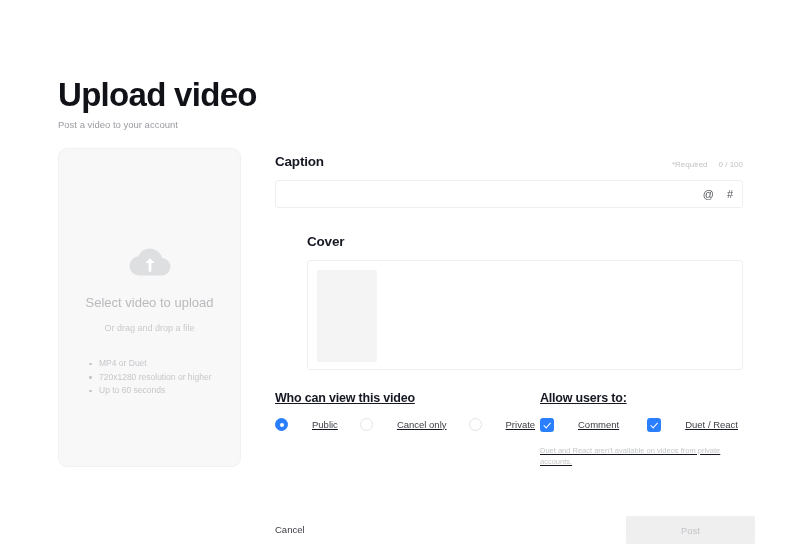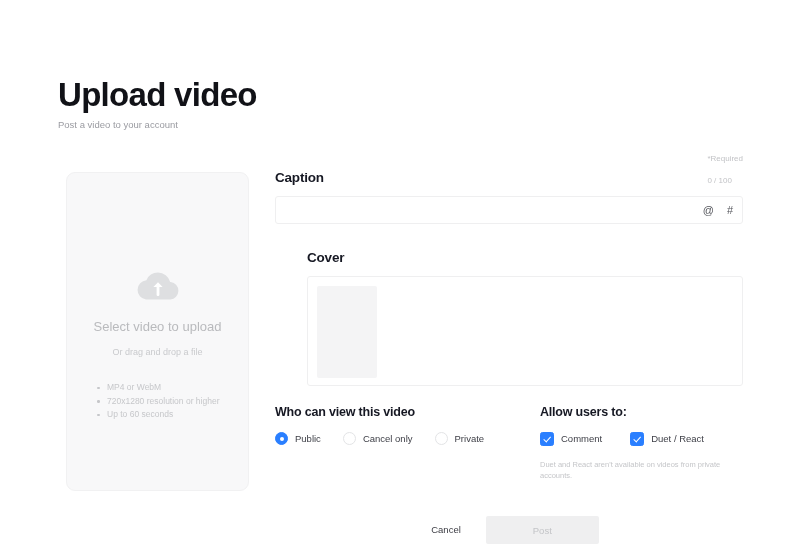--- a/index.html
+++ b/index.html
@@ -42,31 +42,30 @@
     font-size: 9.5px;
     color: #9a9ba1;
     margin-top: 5px;
     line-height: 12px;
   }
 
   
   .upload-panel {
     position: absolute;
     left: 58px;
-    top: 172px;
+    top: 148px;
     width: 183px;
     height: 319px;
     background: #f8f8f9;
     border: 1px solid #f1f1f2;
     border-radius: 9px;
     box-sizing: border-box;
     display: flex;
     flex-direction: column;
     align-items: center;
-    margin-left: 8px;
   }
   .cloud-icon {
     margin-top: 96px;
     width: 44px;
     height: 34px;
     color: #dedfe1;
   }
   .cloud-icon svg { display:block; width:44px; height:34px; }
   .upload-title {
     margin-top: 16px;
@@ -123,21 +122,20 @@
     color: #161823;
     line-height: 17px;
     letter-spacing: -0.2px;
   }
   .field-meta {
     font-size: 8px;
     color: #c2c3c6;
     line-height: 11px;
     display: flex;
     gap: 11px;
-    flex-direction: column;
   }
 
   .caption-input {
     margin-top: 10px;
     height: 28px;
     border: 1px solid #efeff0;
     border-radius: 3px;
     background: #fff;
     display: flex;
     align-items: center;
@@ -167,43 +165,44 @@
     width: 60px;
     height: 92px;
     background: #f4f4f5;
     border-radius: 2px;
   }
 
   
   .options {
     position: absolute;
     left: 275px;
-    top: 404px;
+    top: 390px;
     width: 468px;
     display: flex;
+    text-decoration: underline;
   }
   .opt-col-left { width: 265px; }
   .opt-col-right { width: 203px; }
 
   .opt-title {
     font-size: 12.5px;
     font-weight: bold;
     color: #161823;
     line-height: 16px;
     letter-spacing: -0.2px;
   }
   .opt-row {
     margin-top: 12px;
     display: flex;
     align-items: center;
   }
   .radio-item, .check-item {
     display: flex;
     align-items: center;
-    gap: 7px;
+    gap: 24px;
   }
   .radio-item { margin-right: 22px; }
   .check-item { margin-right: 28px; }
 
   .radio {
     width: 13px;
     height: 13px;
     border-radius: 50%;
     border: 1px solid #e3e4e6;
     box-sizing: border-box;
@@ -263,35 +262,35 @@
 
   
   .footer {
     position: absolute;
     left: 275px;
     top: 516px;
     width: 480px;
     height: 28px;
     display: flex;
     align-items: center;
-    justify-content: center;
+    justify-content: space-between;
     gap: 25px;
   }
   .cancel-btn {
     font-size: 9.5px;
     color: #3c3d44;
     line-height: 12px;
     background: none;
     border: none;
     padding: 0;
     cursor: pointer;
     font-family: "Liberation Sans", sans-serif;
   }
   .post-btn {
-    width: 113px;
+    width: 129px;
     height: 28px;
     background: #efeff0;
     color: #c3c4c7;
     border: none;
     border-radius: 2px;
     font-size: 9.5px;
     cursor: default;
     font-family: "Liberation Sans", sans-serif;
   }
 </style>
@@ -309,21 +308,21 @@
     <span class="cloud-icon">
       <svg viewBox="0 0 44 34" xmlns="http://www.w3.org/2000/svg">
         <path fill="currentColor" d="M34.2 13.1A12.6 12.6 0 0 0 22 3.6a12.6 12.6 0 0 0-11.6 7.7A9.6 9.6 0 0 0 10 30.4h24.4a8.7 8.7 0 0 0 .4-17.3z"></path>
         <rect x="20.6" y="15" width="2.8" height="12" rx="1.2" fill="#ffffff"></rect>
         <path d="M22 13.2l4.6 4.8h-9.2z" fill="#ffffff"></path>
       </svg>
     </span>
     <div class="upload-title">Select video to upload</div>
     <div class="upload-sub">Or drag and drop a file</div>
     <ul class="upload-reqs">
-      <li>MP4 or WebM</li>
+      <li>MP4 or Duet</li>
       <li>720x1280 resolution or higher</li>
       <li>Up to 60 seconds</li>
     </ul>
   </div>
 
   <div class="right-col">
 
     <div>
       <div class="field-head">
         <div class="field-label">Caption</div>

